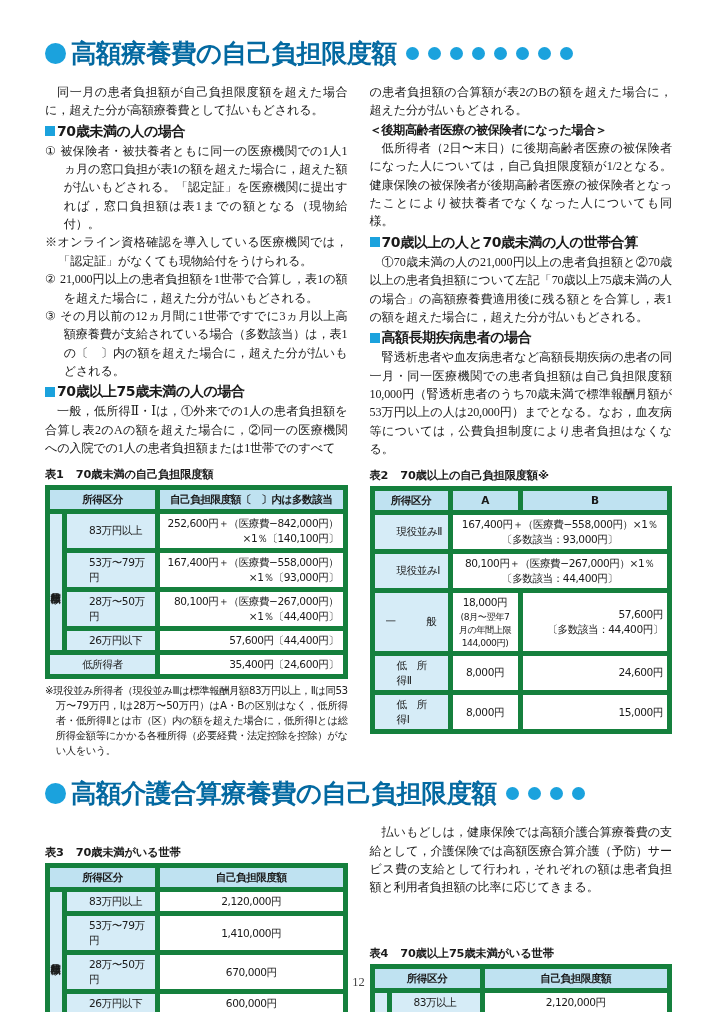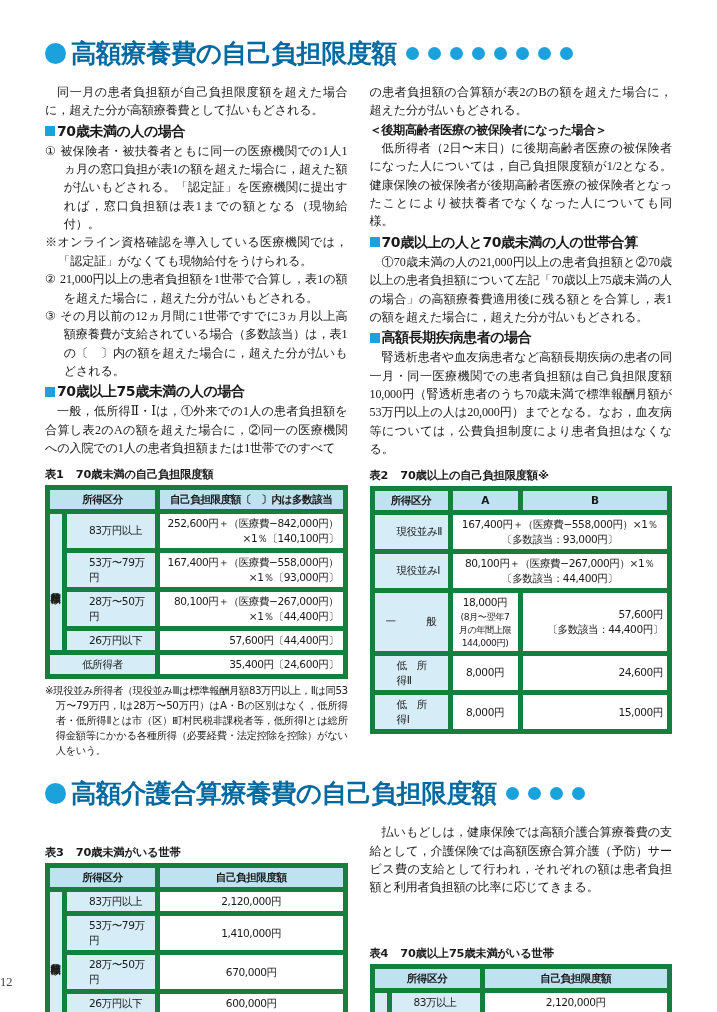--- a/index.html
+++ b/index.html
@@ -199,21 +199,21 @@
     font-size: 9.2px;
     line-height: 1.2;
   }
 
   .sec2 { margin-top: 22px; }
 
   .page-num {
     position: absolute;
     left: 0; right: 0;
     bottom: 22px;
-    text-align: left;
+    text-align: center;
     font-size: 12.5px;
     color: #444;
     font-family: "Liberation Serif", serif;
   }
 </style>
 </head>
 <body>
 
 <div class="page">
 
@@ -299,21 +299,21 @@
             <td class="lbl-left">26万円以下</td>
             <td class="val">57,600円〔44,400円〕</td>
           </tr>
           <tr>
             <td class="lbl" colspan="2">低所得者</td>
             <td class="val">35,400円〔24,600円〕</td>
           </tr>
         </tbody>
       </table>
 
-      <p class="tbl-note">※現役並み所得者（現役並みⅢは標準報酬月額83万円以上，Ⅱは同53万〜79万円，Ⅰは28万〜50万円）はA・Bの区別はなく，低所得者・低所得Ⅱとは市（区）町村民税非課税者等，低所得Ⅰとは総所得金額等にかかる各種所得（必要経費・法定控除を控除）がない人をいう。</p>
+      <p class="tbl-note">※現役並み所得者（現役並みⅢは標準報酬月額83万円以上，Ⅱは同53万〜79万円，Ⅰは28万〜50万円）はA・Bの区別はなく，低所得者・低所得Ⅱとは市（区）内の額を超えた場合に，低所得Ⅰとは総所得金額等にかかる各種所得（必要経費・法定控除を控除）がない人をいう。</p>
     </div>
 
     <div class="col">
 
       <p class="para">の患者負担額の合算額が表2のBの額を超えた場合に，超えた分が払いもどされる。</p>
 
       <p class="angle-head">＜後期高齢者医療の被保険者になった場合＞</p>
 
       <p class="para indent">低所得者（2日〜末日）に後期高齢者医療の被保険者になった人については，自己負担限度額が1/2となる。健康保険の被保険者が後期高齢者医療の被保険者となったことにより被扶養者でなくなった人についても同様。</p>
 

